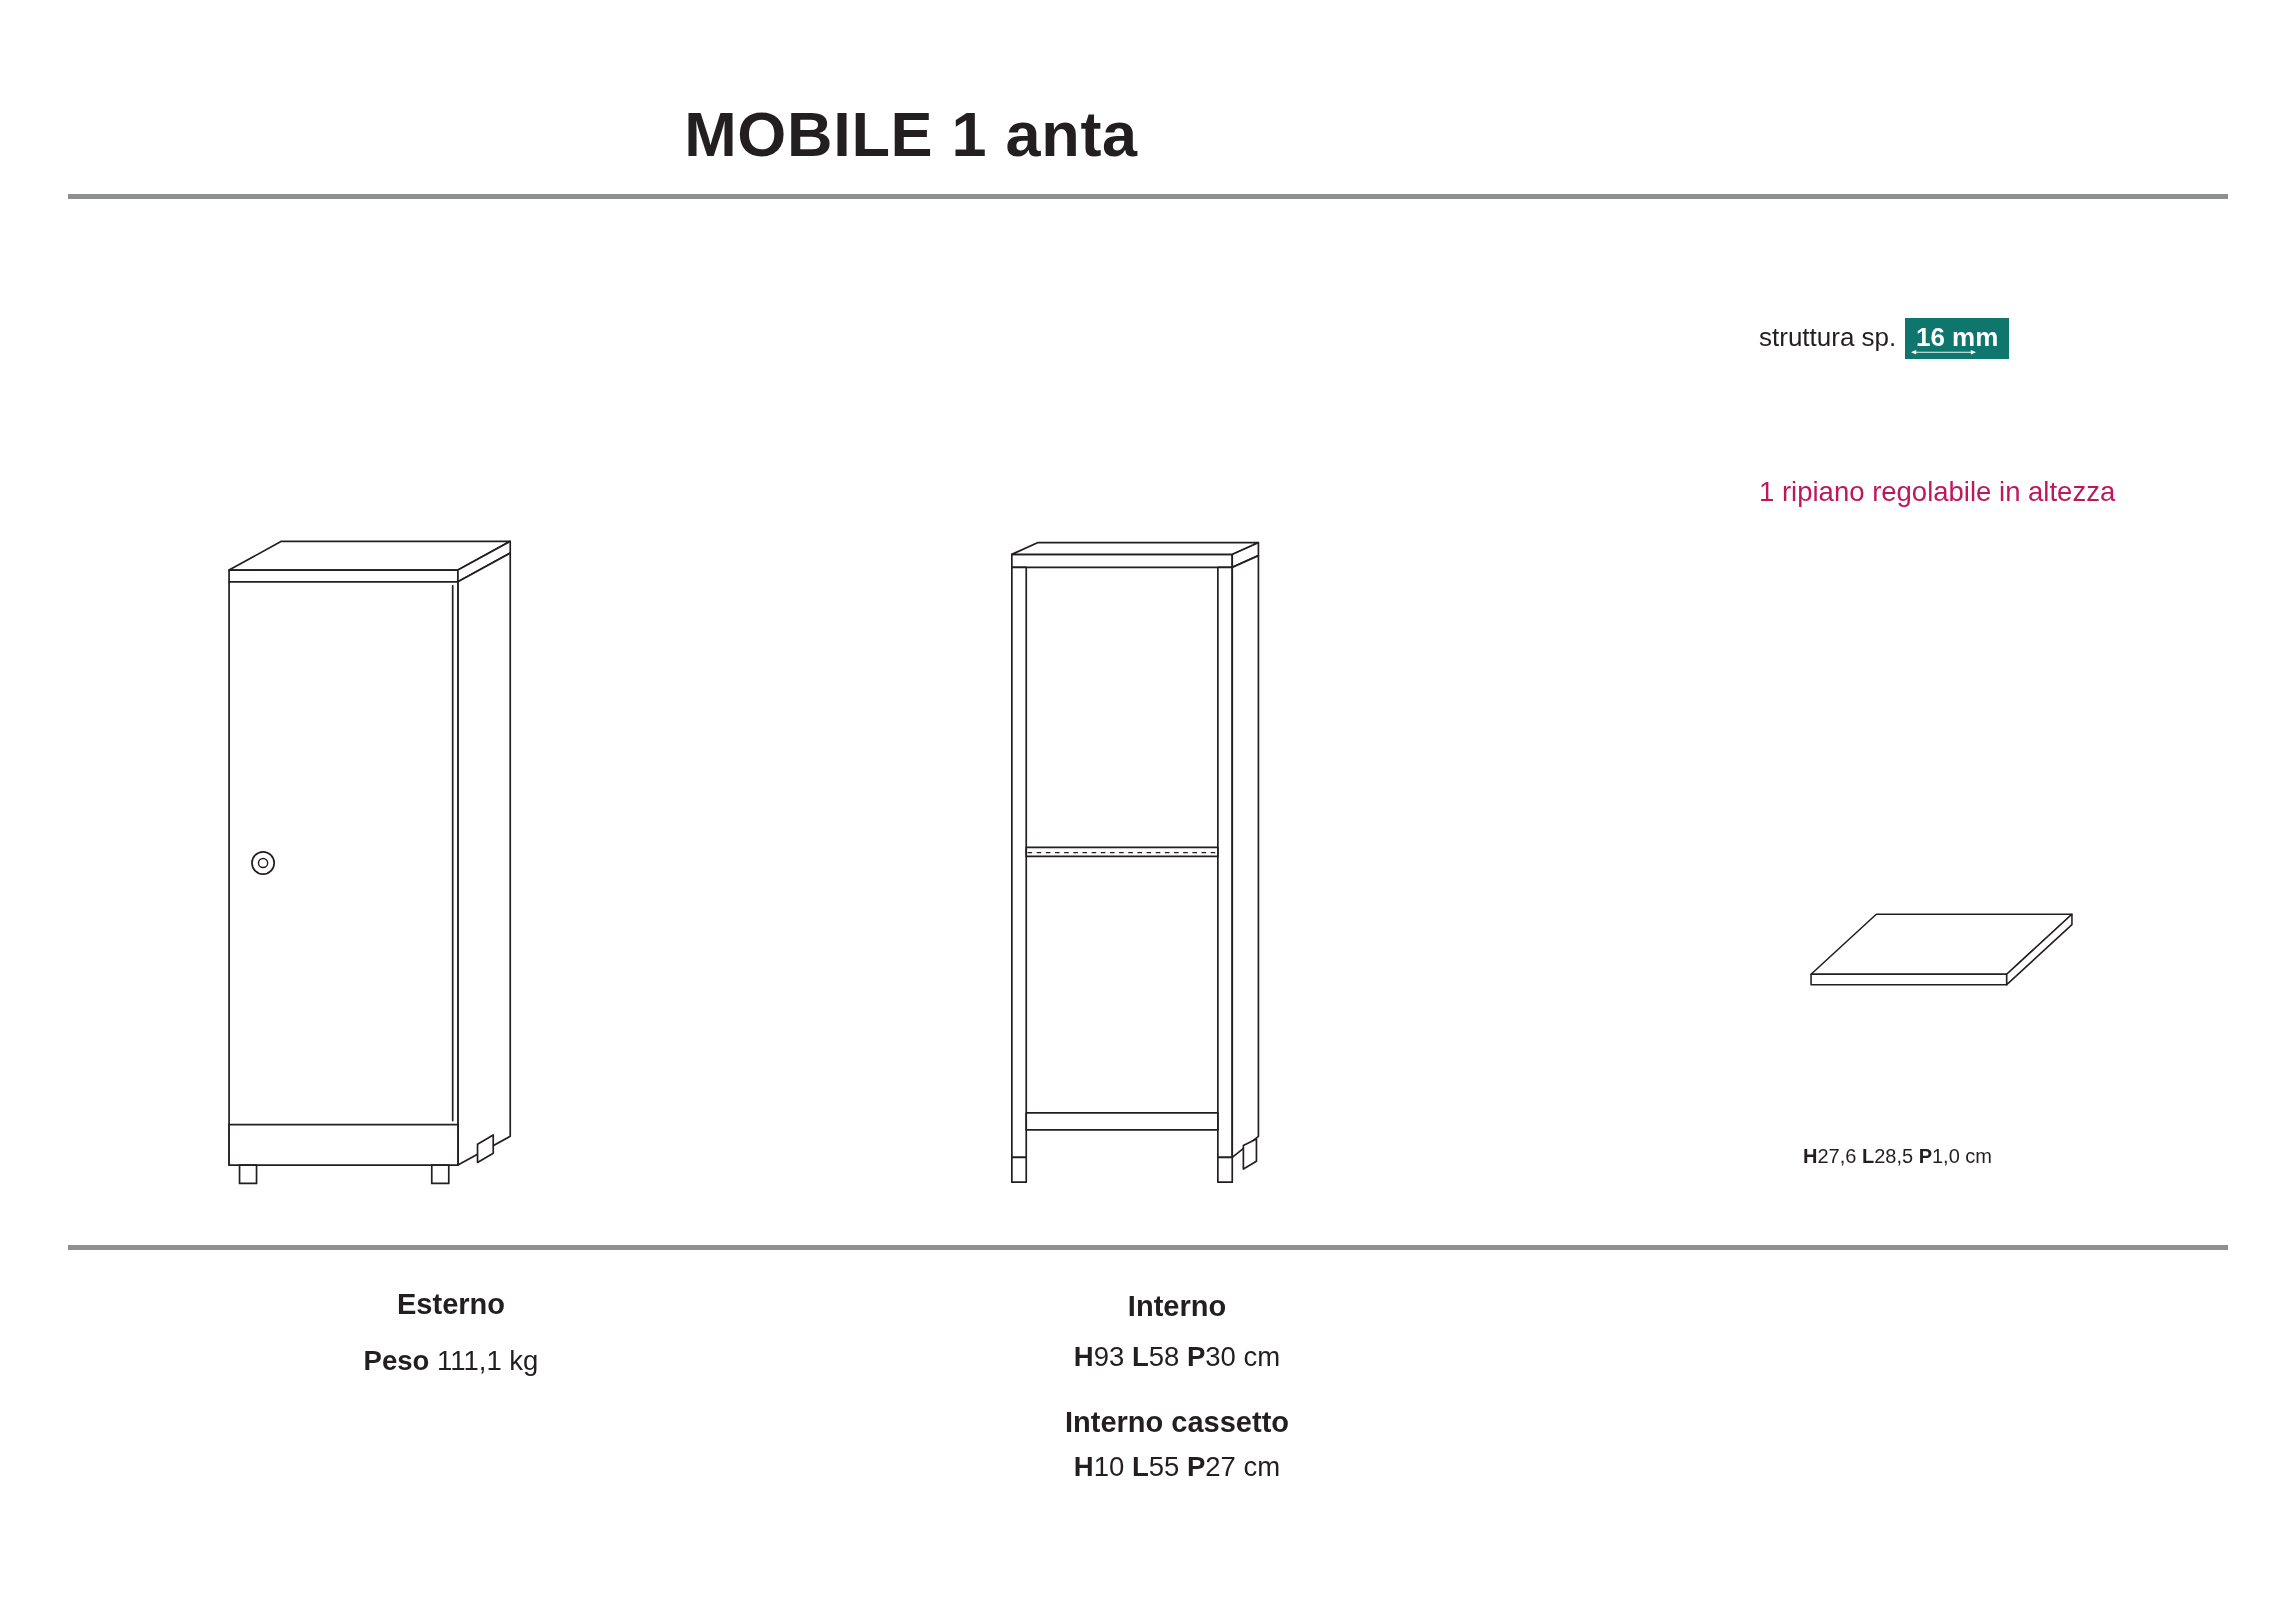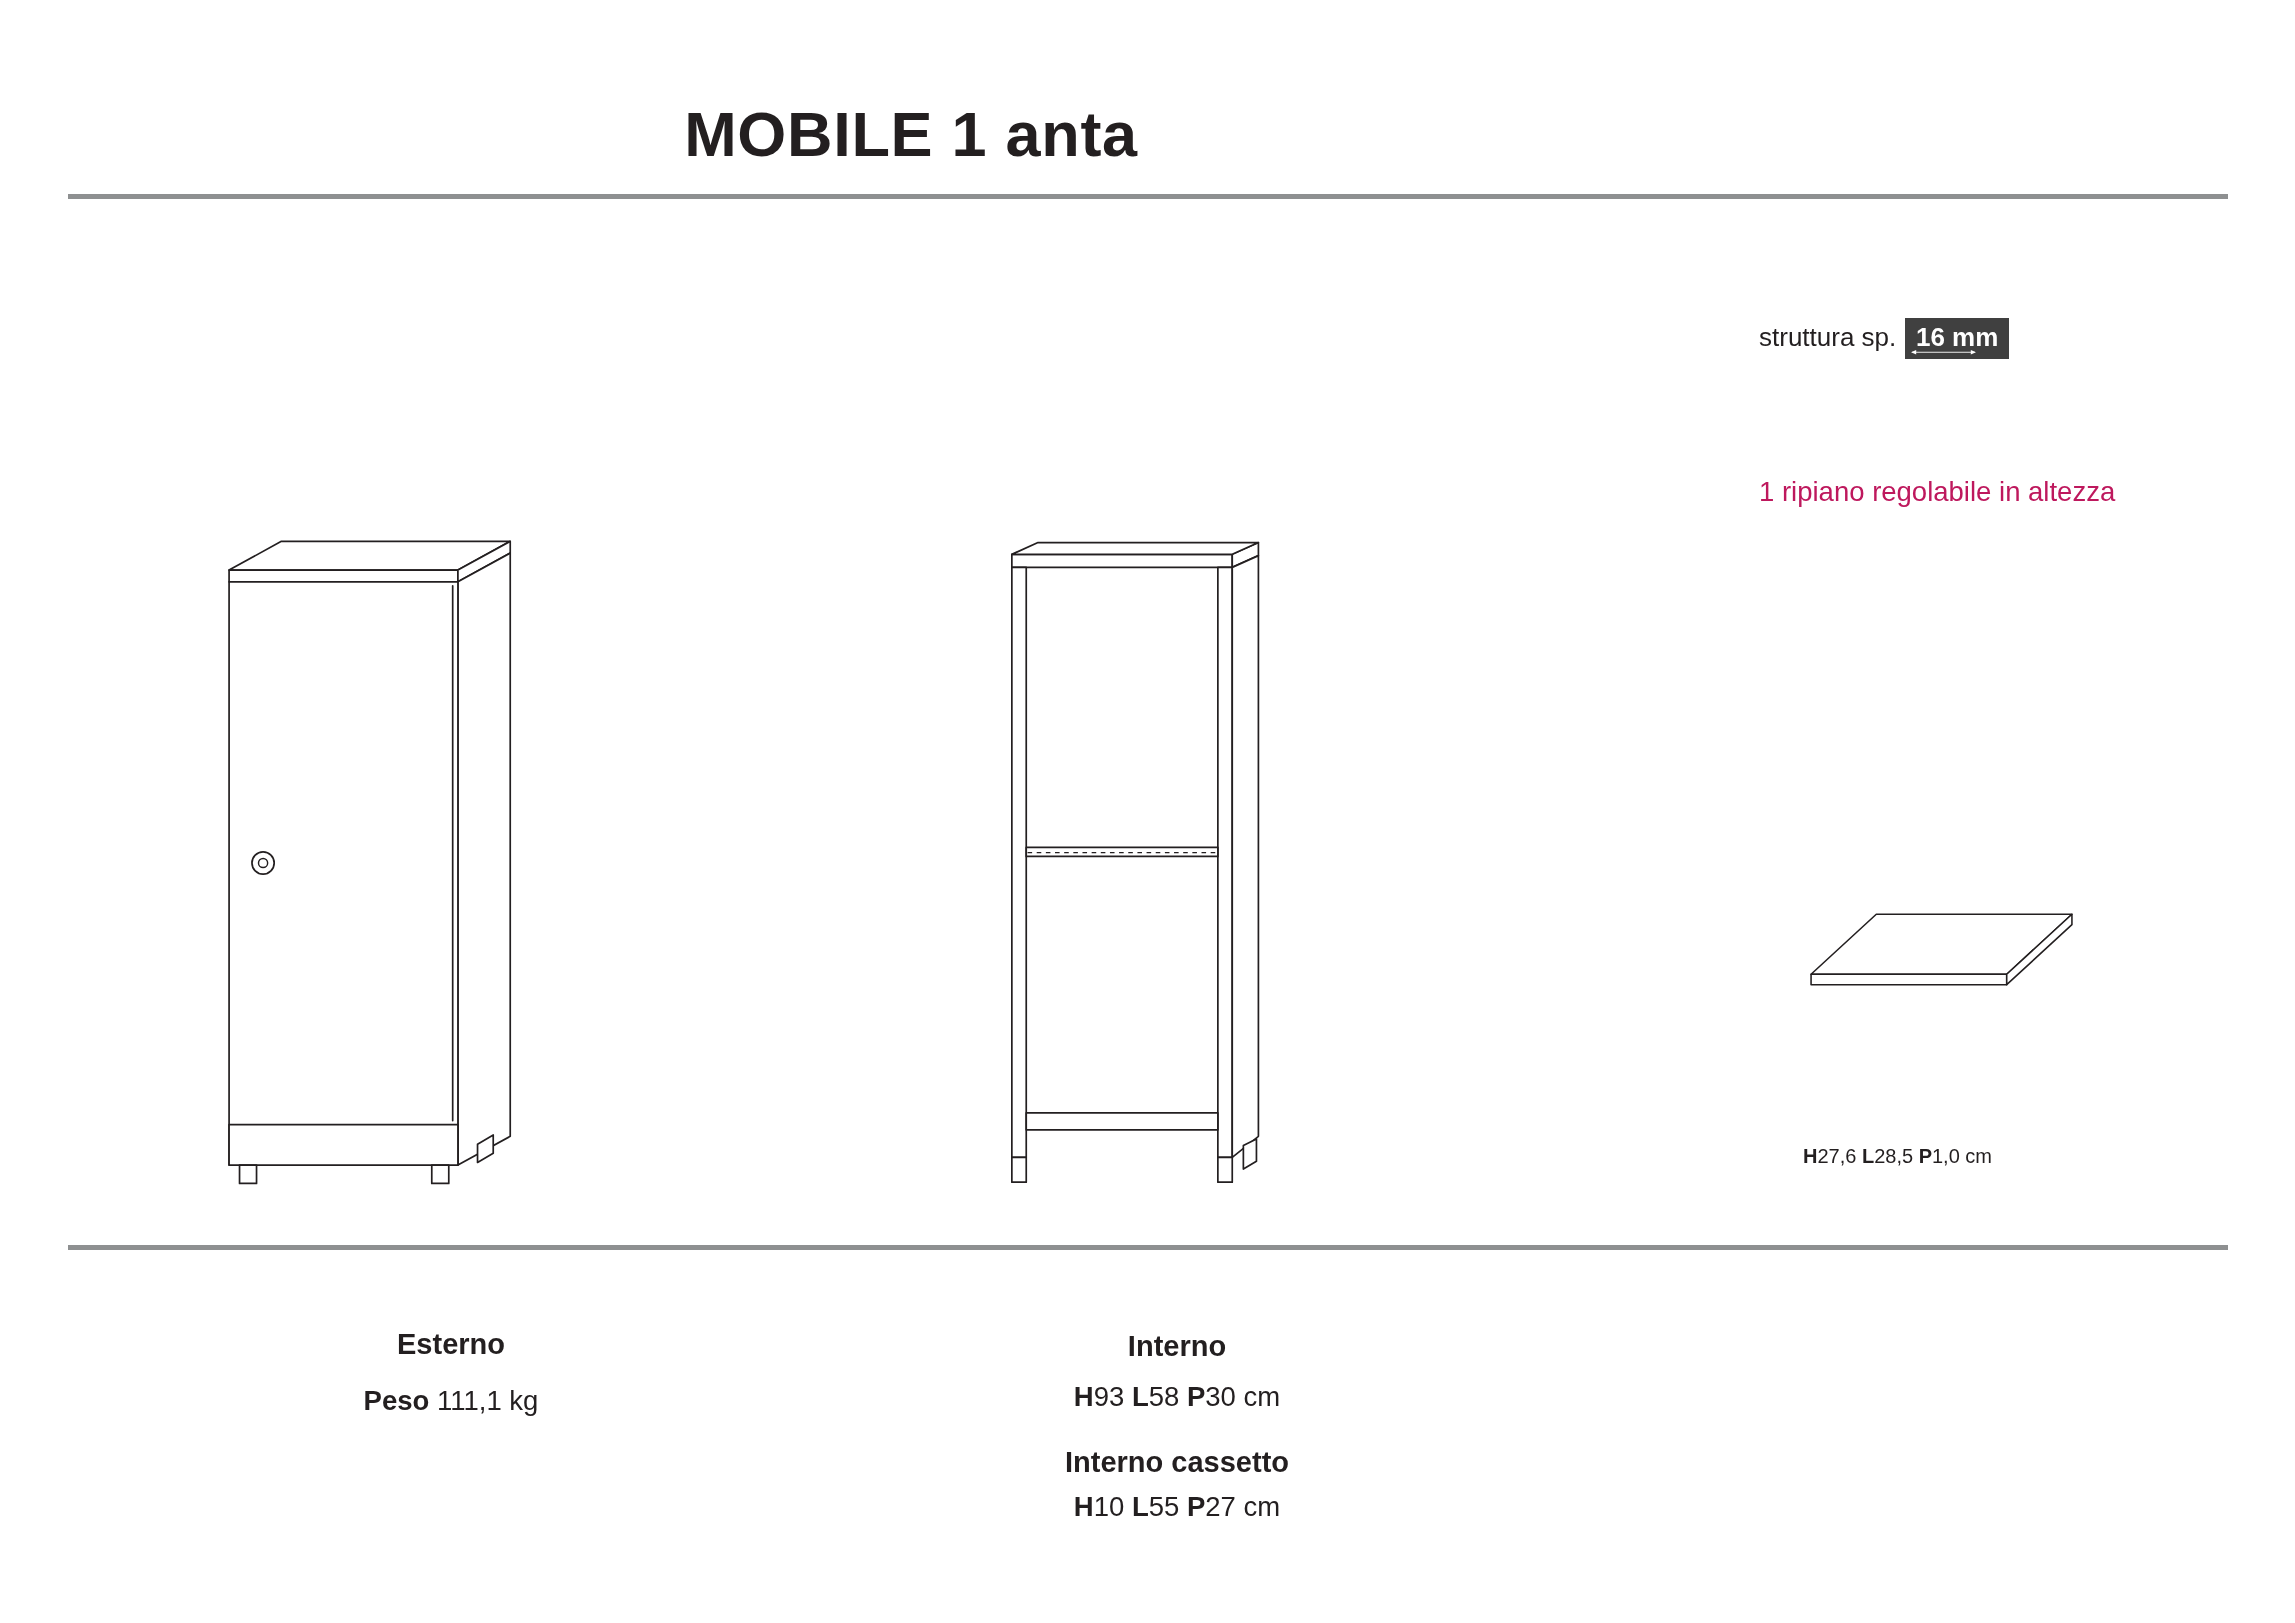--- a/index.html
+++ b/index.html
@@ -47,21 +47,21 @@
   .struttura {
     position: absolute;
     top: 318px;
     left: 1759px;
     font-size: 26px;
     color: #231f20;
     white-space: nowrap;
   }
   .badge {
     display: inline-block;
-    background: #404040;
+    background: #0f766e;
     color: #ffffff;
     font-weight: bold;
     font-size: 26px;
     padding: 3.9px 10.5px 6.5px 10.5px;
     margin-left: 9.2px;
     position: relative;
     vertical-align: middle;
   }
   .badge .arrowline {
     position: absolute;
@@ -95,21 +95,20 @@
   #int-drawing { left: 1000px; top: 536px; }
   #shelf-drawing { left: 1804px; top: 896px; }
 
   
   .caption {
     position: absolute;
     text-align: center;
     font-size: 27.5px;
     line-height: 1.35;
     color: #231f20;
-    margin-top: 40px;
   }
   .caption .head {
     font-weight: bold;
     font-size: 29px;
     display: block;
     margin-bottom: 11.8px;
   }
   .caption .dims { display: block; }
   .caption .dims b { font-weight: bold; }
 

